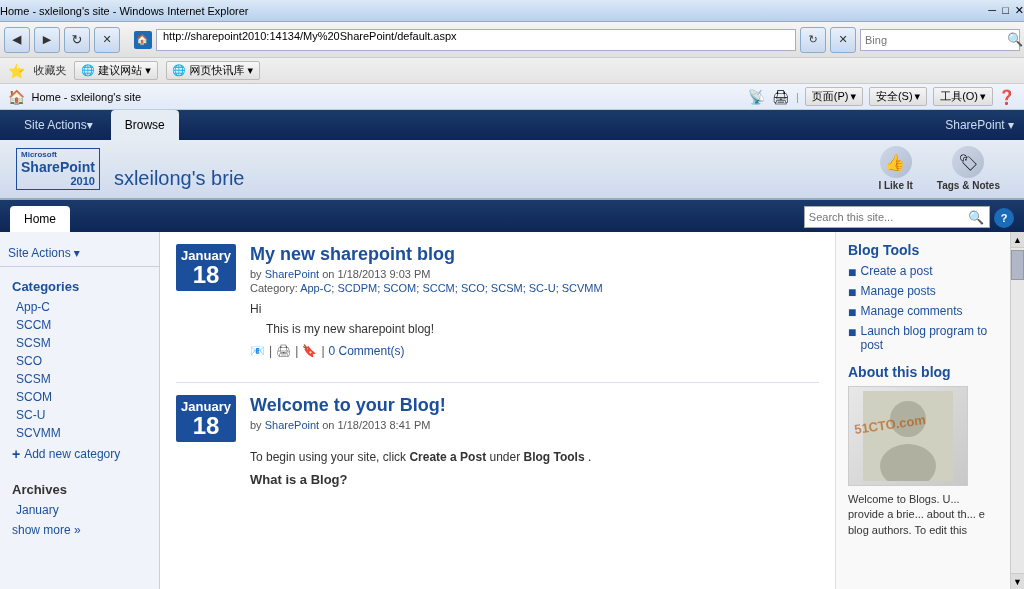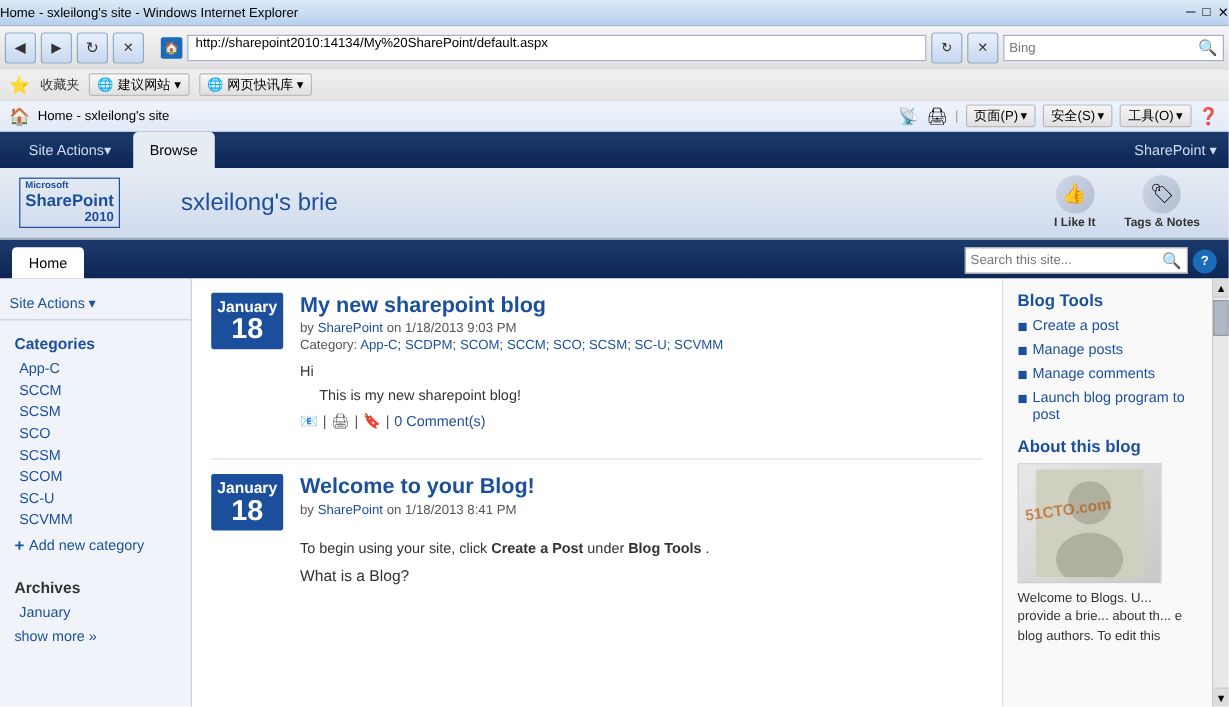--- a/index.html
+++ b/index.html
@@ -40,21 +40,21 @@
       border: 1px solid #aac;
       background: #fff;
       padding: 0 6px;
       font-size: 11px;
       display: flex; align-items: flex-start;
     }
     .address-bar input {
       border: none; outline: none; flex: 1; font-size: 11px;
     }
     .search-bar {
-      width: 184px; height: 22px;
+      width: 160px; height: 22px;
       border: 1px solid #aac;
       background: #fff;
       display: flex; align-items: center;
       padding: 0 4px;
     }
     .search-bar input { border: none; outline: none; flex:1; font-size: 11px; }
     .favorites-bar {
       background: linear-gradient(to bottom, #f0f0f0, #e4e4e4);
       height: 26px;
       display: flex; align-items: center;
@@ -385,21 +385,21 @@
       <span>Browse</span>
     </div>
   </div>
   <div class="sp-ribbon-right">
     <span>SharePoint ▾</span>
   </div>
 </div>
 
 <div class="sp-header">
   <div class="sp-logo">
-    <div style="display:flex;align-items:center;gap:37px;">
+    <div style="display:flex;align-items:flex-end;">
       <div style="color:#1b4f9b;font-size:10px;line-height:1.1;font-weight:bold;border:1px solid #1b4f9b;padding:2px 4px;margin-right:2px;">
         <div style="font-size:8px;">Microsoft</div>
         <div style="font-size:14px;font-weight:bold;">SharePoint</div>
         <div style="font-size:11px;text-align:right;">2010</div>
       </div>
       <span class="sp-site-title">sxleilong's brie</span>
     </div>
   </div>
   <div class="sp-header-right">
     <div class="sp-header-btn">
@@ -513,21 +513,21 @@
           </div>
         </div>
         <div class="post-body">
           <p>
             <span>To begin using your site, click</span>
             <strong>Create a Post</strong>
             <span>under</span>
             <strong>Blog Tools</strong>
             <span>.</span>
           </p>
-          <p style="margin-top:8px;font-weight:normal;font-size:13px;">What is a Blog?</p>
+          <p style="margin-top:8px;font-weight:bold;font-size:13px;">What is a Blog?</p>
         </div>
       </div>
 
     </div>
   </div>
 
   <div class="right-sidebar">
     <div class="rs-title">Blog Tools</div>
 
     <div class="rs-item">

